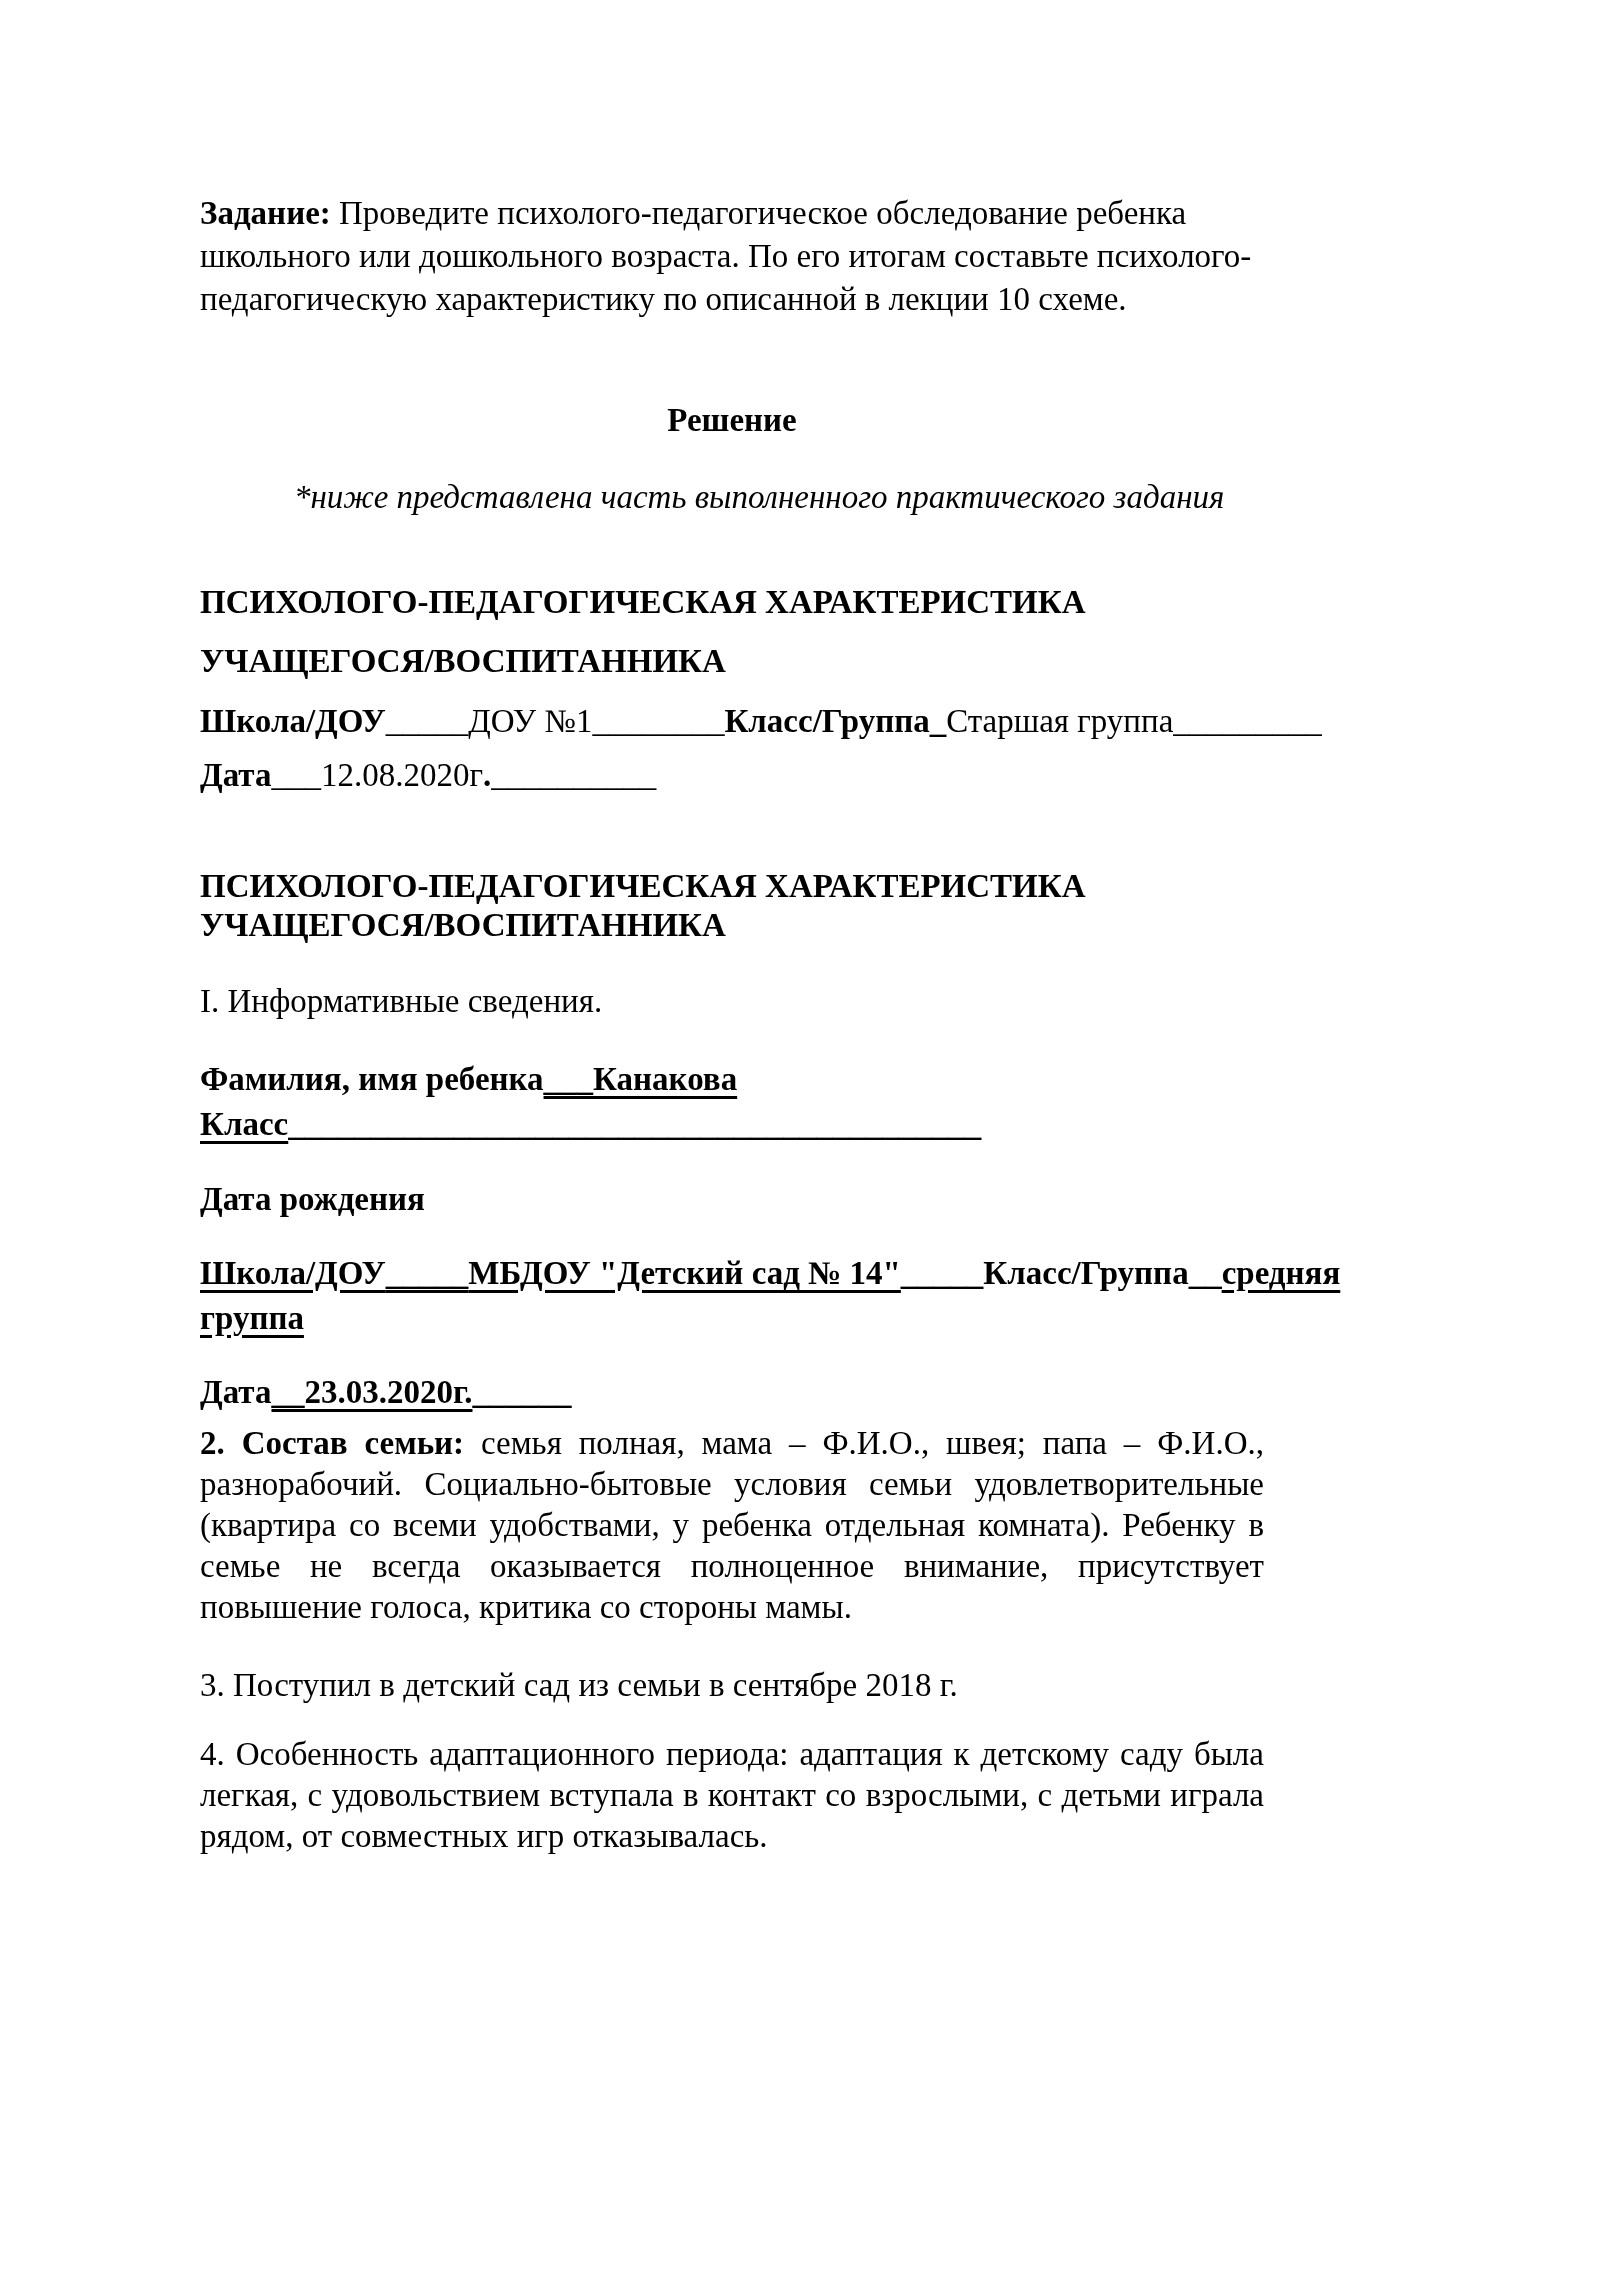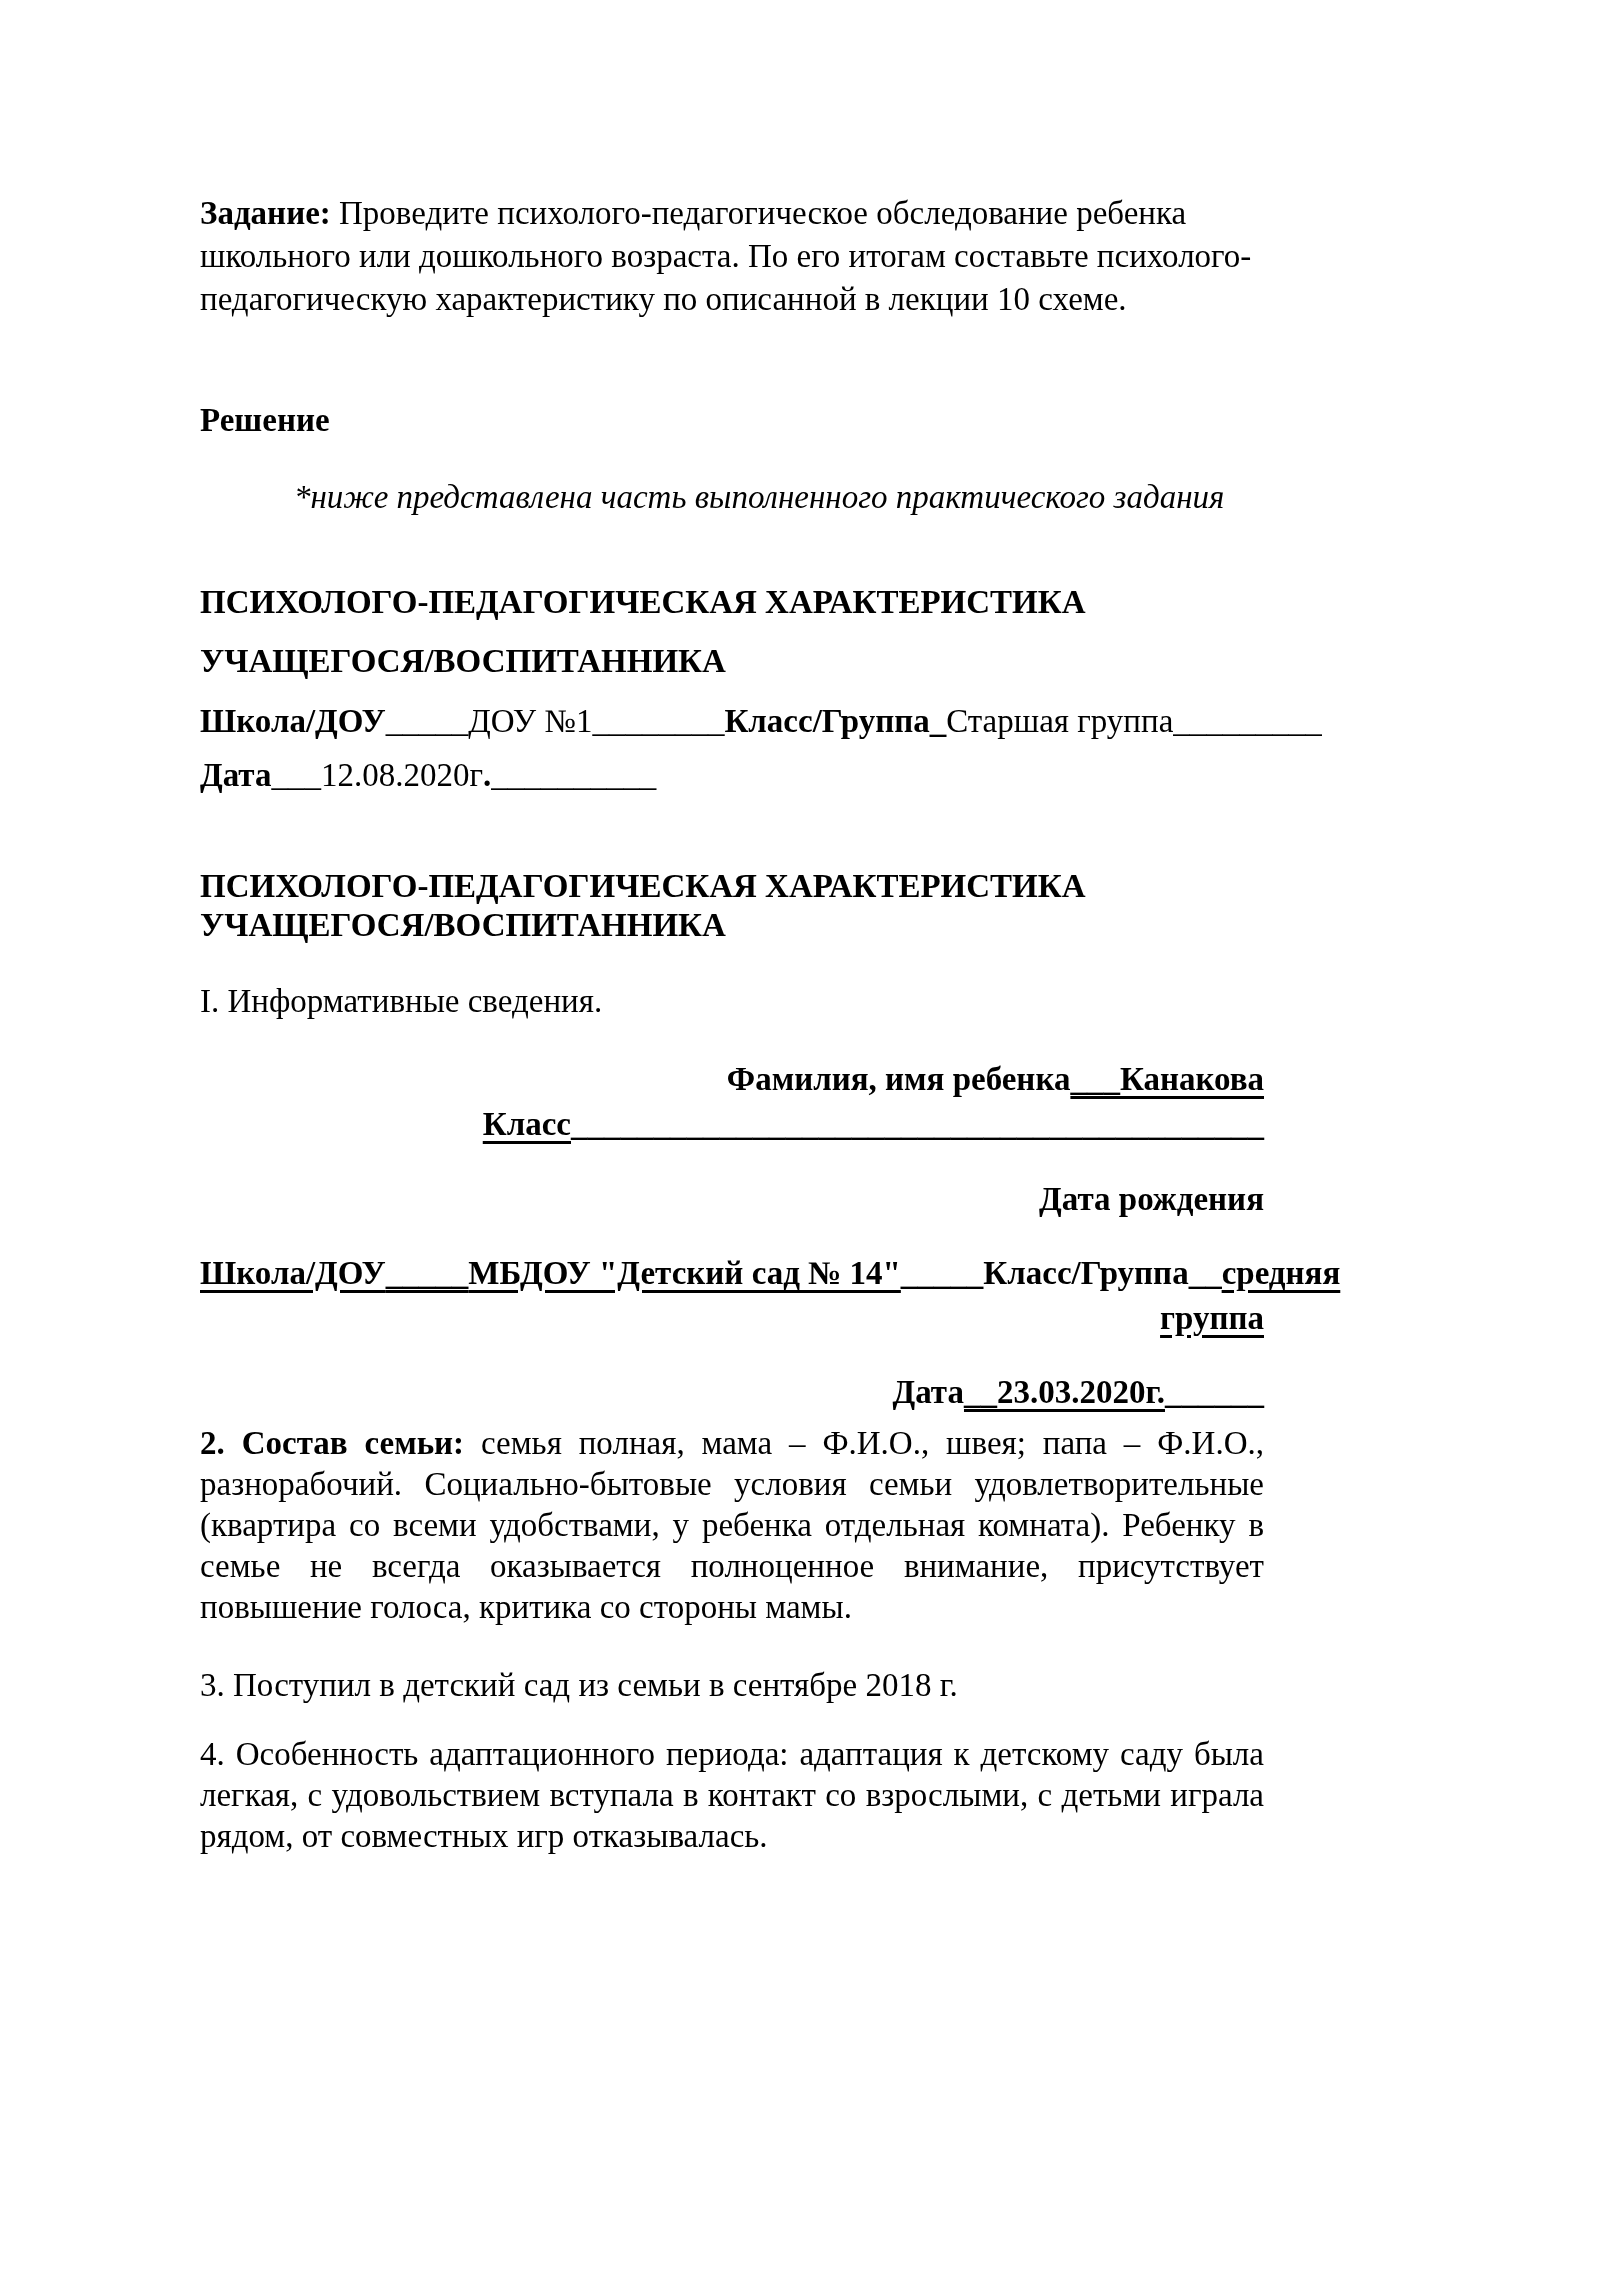--- a/index.html
+++ b/index.html
@@ -6,29 +6,29 @@
   body {
     width:1621px; height:2292px;
     background:#ffffff; color:#000000;
     font-family:"Liberation Serif","DejaVu Serif",serif;
     font-size:33px; line-height:43px;
     overflow:hidden;
   }
   .page { box-sizing:border-box; width:1460px; height:2292px; padding:192px 196px 16px 200px; }
   b, .b { font-weight:bold; }
   .p-task   { margin:0; text-align:left; }
-  .p-solution { margin:78px 0 12px 0; font-weight:bold; }
+  .p-solution { margin:78px 0 12px 0; text-align:center; font-weight:bold; }
   .p-note   { margin:34px 0 0 0; font-style:italic; text-indent:94px; }
   .h1 { margin:54px 0 0 0; line-height:59px; font-weight:bold; }
   .form1 { margin:2.9px 0 0 0; line-height:54px; font-weight:bold; }
   .form1 .val { font-weight:normal; }
   .frow { white-space:nowrap; }
   .h2 { margin:65px 0 0 0; line-height:39px; font-weight:bold; }
   .section-title { margin:37px 0 0 0; line-height:39px; font-weight:normal; }
-  .f2 { line-height:45px; font-weight:bold;text-align:right; }
+  .f2 { line-height:45px; font-weight:bold; }
   .f2-name   { margin:36px 0 0 0; }
   .f2-birth  { margin:30px 0 10px 0; }
   .f2-school { margin:29px 0 0 0; }
   .f2-date   { margin:29px 0 0 0; }
   .u { text-decoration:underline; text-decoration-thickness:2.9px; text-underline-offset:5.9px; }
   .p2 { margin:7.8px 0 0 0;  line-height:41px; text-align:justify; }
   .p3 { margin:37px 0 0 0; line-height:41px; }
   .p4 { margin:28px 0 0 0; line-height:41px; text-align:justify; }
 </style>
 </head>

